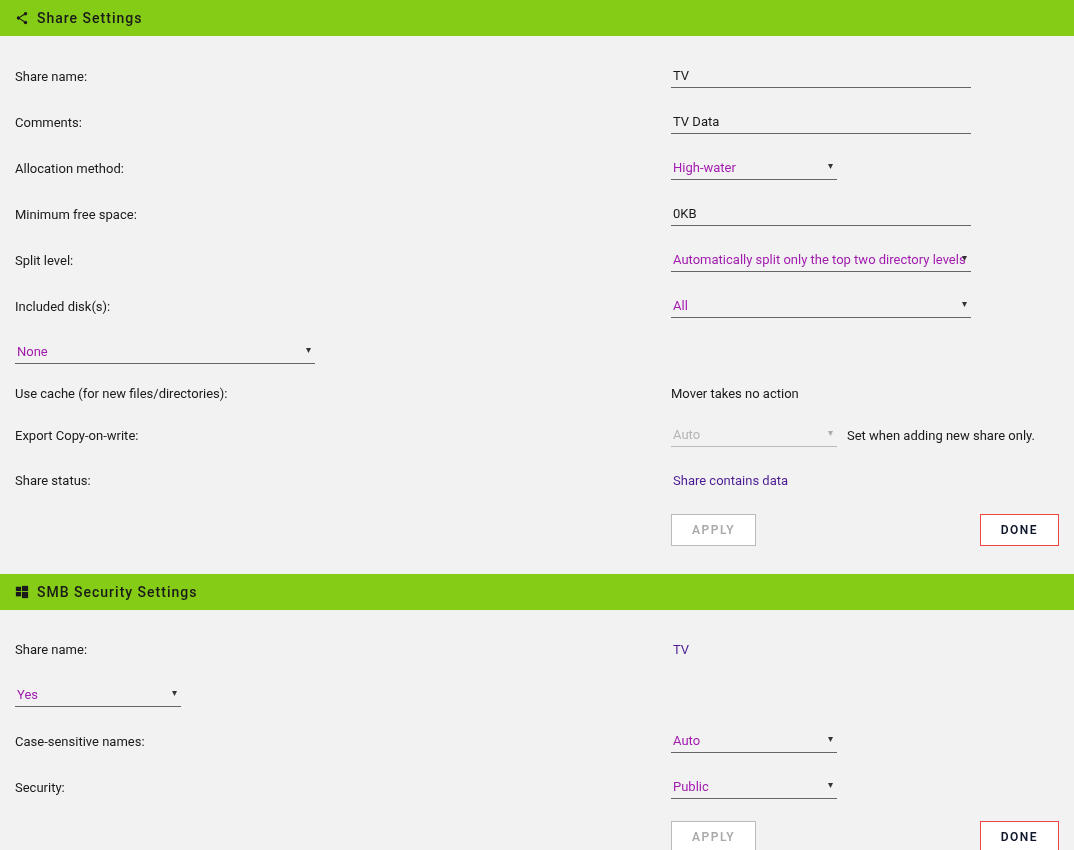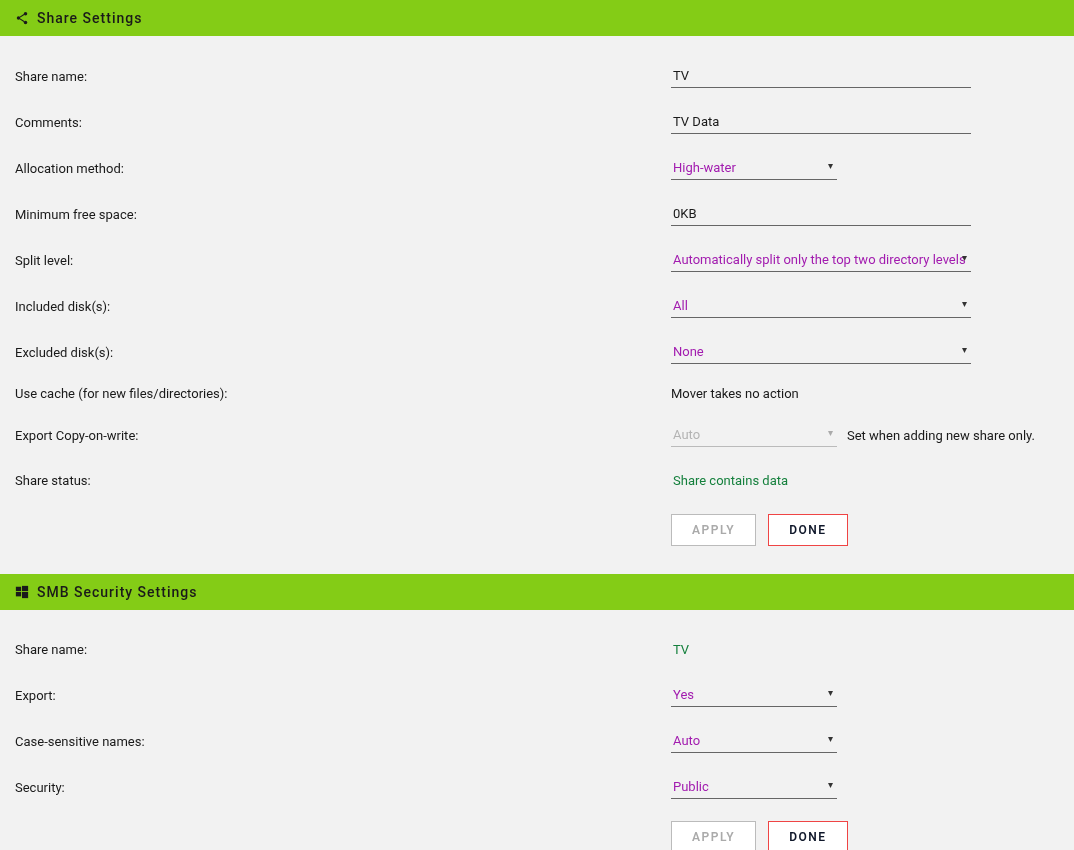--- a/index.html
+++ b/index.html
@@ -88,29 +88,30 @@
     font-family: inherit;
   }
   .select-wrap.disabled { border-bottom-color: #bbb; }
   .select-wrap.disabled select { color: #999; }
   .help-text {
     font-size: 13px;
     color: #1a1a1a;
   }
   .static-value {
     font-size: 13px;
-    color: #15803d;
+    color: #4c1d95;
     padding: 4px 2px;
   }
   .button-row {
     display: flex;
     gap: 12px;
     padding-left: 656px;
     margin-top: 8px;
     margin-bottom: 8px;
+    justify-content: space-between;
   }
   .btn {
     padding: 8px 20px;
     font-size: 12px;
     letter-spacing: 1.5px;
     font-weight: 600;
     background: #fff;
     border: 1px solid #bbb;
     color: #aaa;
     cursor: pointer;
@@ -188,21 +189,20 @@
     <div class="form-control-area">
       <div class="select-wrap wide">
         <select>
           <option selected="">All</option>
         </select>
       </div>
     </div>
   </div>
 
   <div class="form-row">
-    <div class="form-label">Excluded disk(s):</div>
     <div class="form-control-area">
       <div class="select-wrap wide">
         <select>
           <option selected="">None</option>
         </select>
       </div>
     </div>
   </div>
 
   <div class="form-row">
@@ -253,21 +253,20 @@
 <div class="form-area">
 
   <div class="form-row">
     <div class="form-label">Share name:</div>
     <div class="form-control-area">
       <span class="static-value">TV</span>
     </div>
   </div>
 
   <div class="form-row">
-    <div class="form-label">Export:</div>
     <div class="form-control-area">
       <div class="select-wrap medium">
         <select>
           <option selected="">Yes</option>
         </select>
       </div>
     </div>
   </div>
 
   <div class="form-row">

